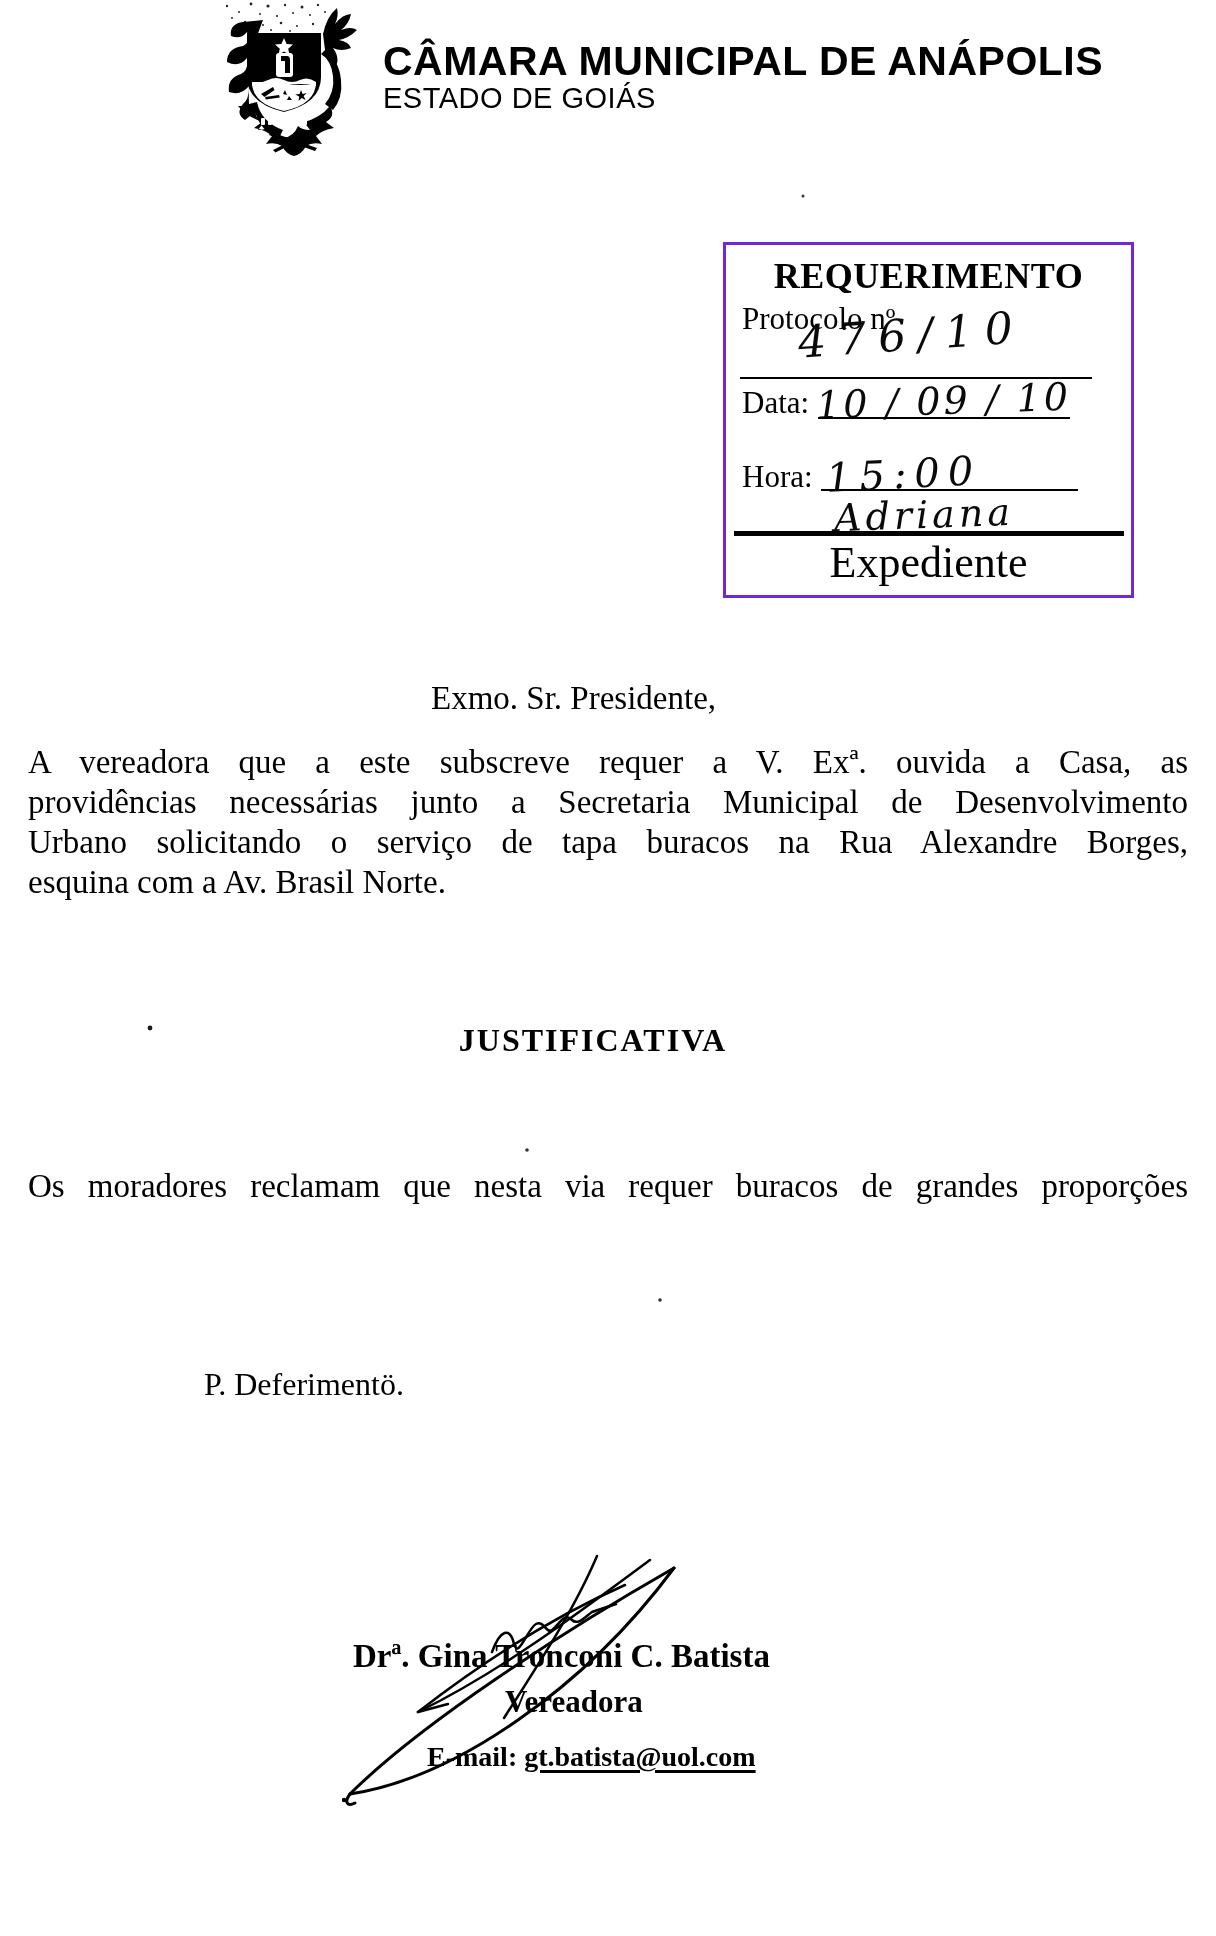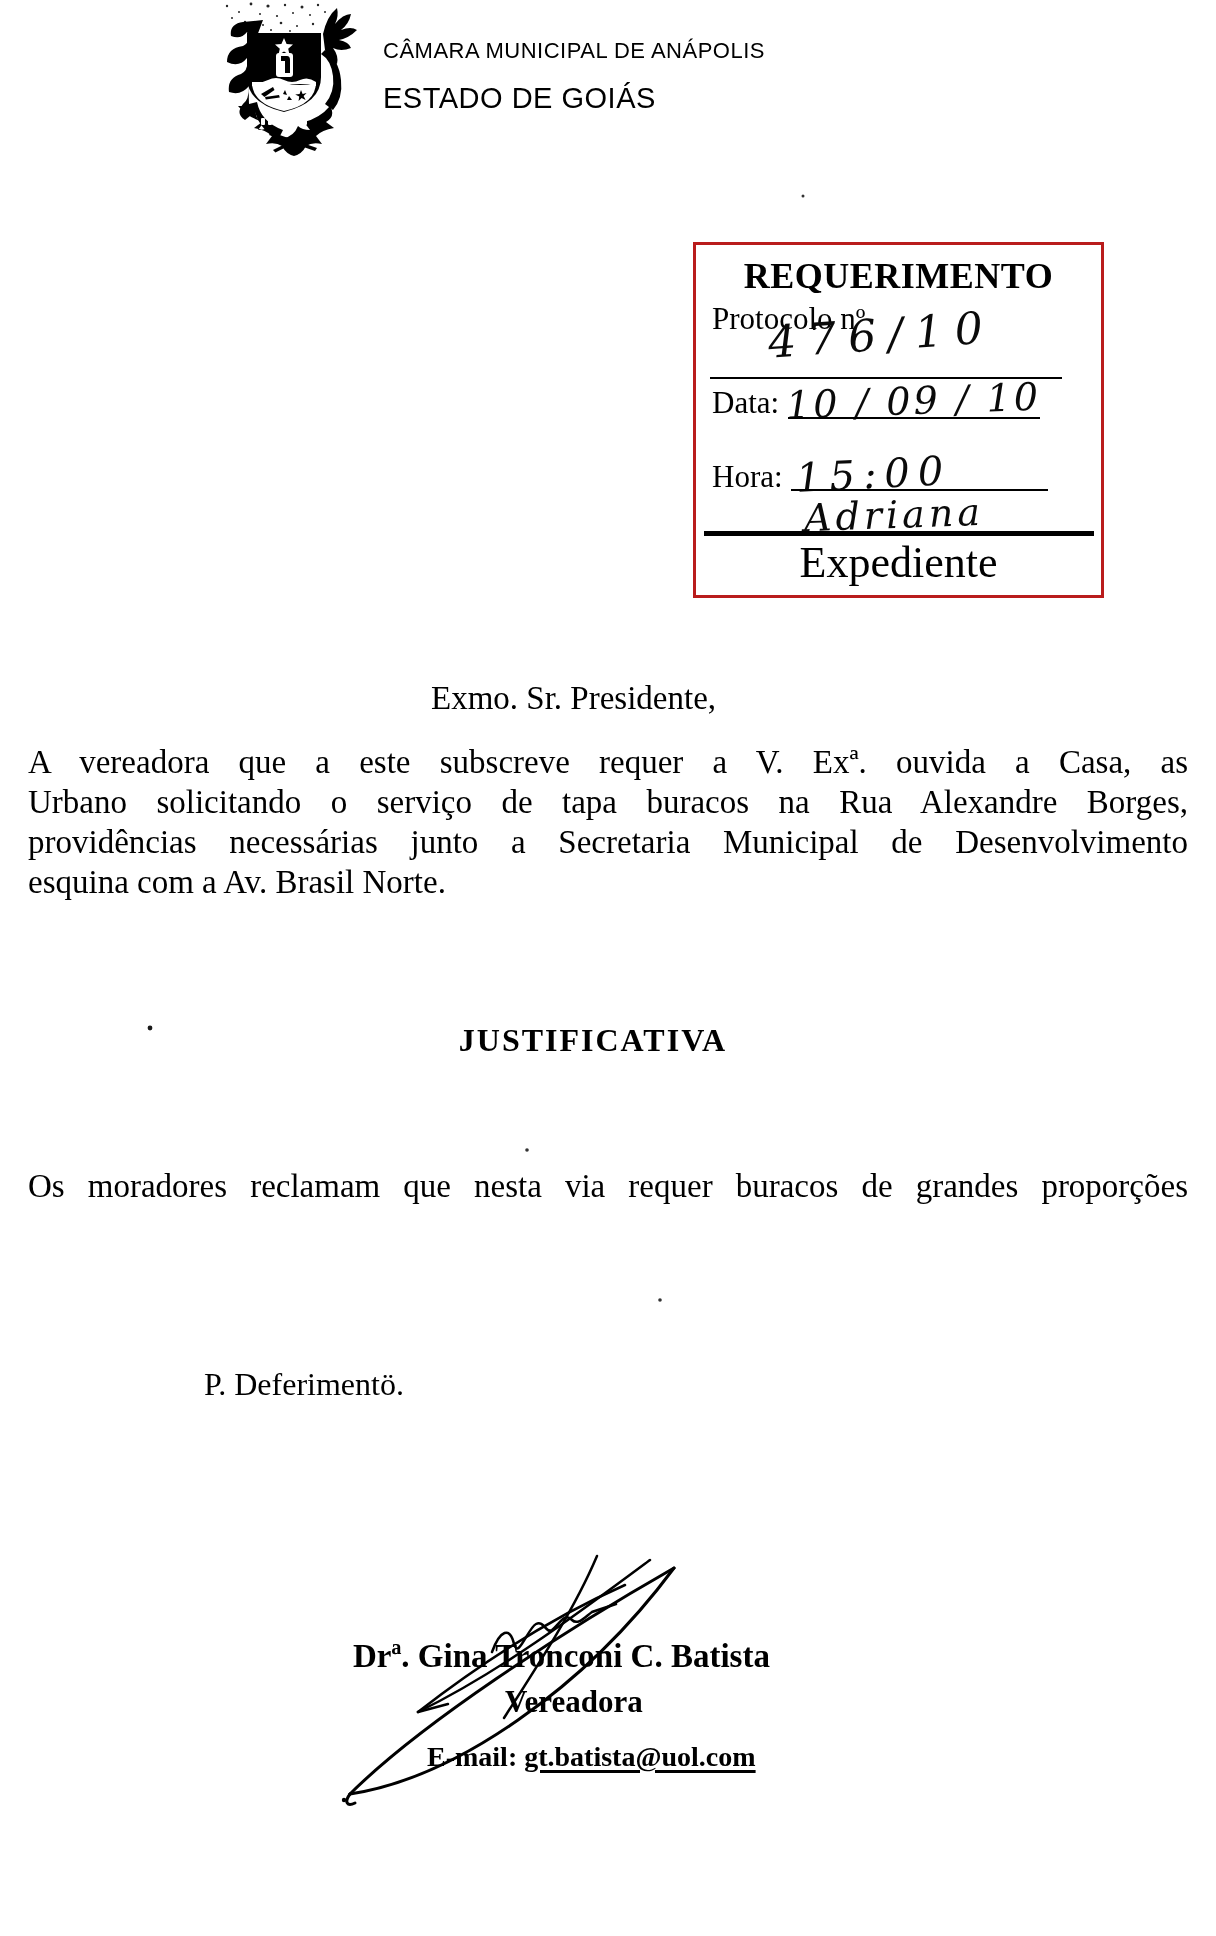--- a/index.html
+++ b/index.html
@@ -6,32 +6,32 @@
   .page {
     position:relative; width:1216px; height:1936px; margin:0 auto;
     background:#ffffff; color:#000;
     font-family:"Liberation Serif", serif;
     overflow:hidden;
   }
   .abs { position:absolute; }
 
   
   .org-name {
-    font-family:"Liberation Sans", sans-serif; font-weight:normal;
-    font-size:22px; letter-spacing:0.5px; white-space:nowrap;text-align:center;
+    font-family:"Liberation Sans", sans-serif; font-weight:bold;
+    font-size:41px; letter-spacing:0.5px; white-space:nowrap;text-align:center;
   }
   .org-subtitle {
     font-family:"Liberation Sans", sans-serif; font-weight:normal;
     font-size:29px; letter-spacing:0.5px; white-space:nowrap;
   }
 
   
   .protocol-box {
-    left:693px; top:242px; width:405px; height:350px;
-    border:3px solid #b91c1c;
+    left:723px; top:242px; width:405px; height:350px;
+    border:3px solid #6d28d9;
   }
   .protocol-title {
     text-align:center; margin-top:10px; font-weight:bold;
     font-size:36px; letter-spacing:0.5px;
   }
   .box-label { font-size:31px; white-space:nowrap; }
   .rule { position:absolute; border-top:2px solid #000; height:0; }
   .rule-thick { position:absolute; background:#000; height:5px; }
   .hand {
     font-family:"DejaVu Serif", serif; font-style:italic;
@@ -150,22 +150,22 @@
 
     <div class="abs hand" style="left:108px; top:248px; font-size:38px; letter-spacing:4px; transform:rotate(-2deg);">Adriana</div>
     <div class="rule-thick" style="left:8px; top:286px; width:390px;"></div>
     <div class="abs receiver-label" style="top:292px;">Expediente</div>
   </div>
 
   <div class="abs salutation" style="left:431px; top:680px;">Exmo. Sr. Presidente,</div>
 
   <div class="abs para" style="left:28px; top:742px;">
     <div class="ln stretch">A vereadora que a este subscreve requer a V. Exª. ouvida a Casa, as</div>
+    <div class="ln stretch">providências necessárias junto a Secretaria Municipal de Desenvolvimento</div>
     <div class="ln stretch">Urbano solicitando o serviço de tapa buracos na Rua Alexandre Borges,</div>
-    <div class="ln stretch">providências necessárias junto a Secretaria Municipal de Desenvolvimento</div>
     <div class="ln">esquina com a Av. Brasil Norte.</div>
   </div>
 
   <div class="abs heading-just" style="top:1022px;text-align:center;">JUSTIFICATIVA</div>
 
   <div class="abs para" style="left:28px; top:1166px;">
     <div class="ln stretch">Os moradores reclamam que nesta via requer buracos de grandes proporções</div>
   </div>
 
   <div class="abs closing" style="left:204px; top:1366px;">P. Deferimentö.</div>

